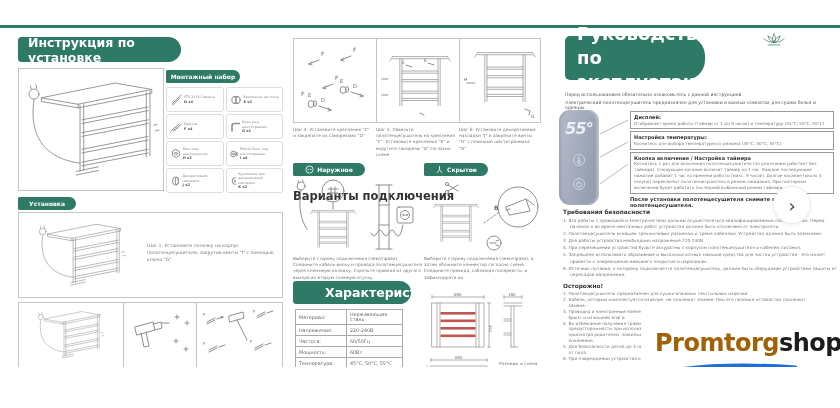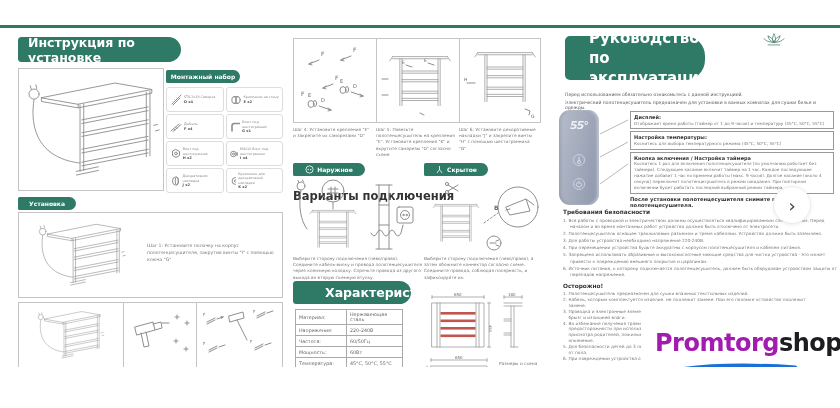--- a/index.html
+++ b/index.html
@@ -406,40 +406,40 @@
       <path d="M6 4 H62 M6 2.5 v3 M62 2.5 v3"></path>
       <rect x="6" y="10" width="56" height="18"></rect>
       <path d="M2 10 V28"></path>
     </g>
     <text class="sketchtxt" font-size="4" x="30" y="3">650</text>
     <text class="sketchtxt" font-size="3.4" x="0" y="21" transform="rotate(90 1 19)">180</text>
   </svg>
 
   <div class="abs cap43" style="left:499px;top:361px;width:56px;">Размеры и схема расположения нагревательного элемента</div>
 
-  <div class="abs badge-lg" style="left:565px;top:36px;width:140px;height:44px;font-size:15px;line-height:1.35;border-radius:5px 20px 20px 5px;padding-left:24px;">
+  <div class="abs badge-lg" style="left:565px;top:36px;width:140px;height:44px;font-size:18px;line-height:1.35;border-radius:5px 20px 20px 5px;padding-left:12px;">
     <span>Руководство по эксплуатации</span>
   </div>
 
   <svg class="abs" style="left:757px;top:32px" width="34" height="15" viewBox="0 0 40 18">
     <g fill="none" stroke="#4a7d6f" stroke-width="0.9" stroke-linecap="round">
       <path d="M20 2.5 C17.5 7.5 17.5 10.5 20 12.5 C22.5 10.5 22.5 7.5 20 2.5 Z"></path>
       <path d="M13 5 C13.5 9 16 11.6 20 12.5 C19 8.8 16.5 6.2 13 5 Z"></path>
       <path d="M27 5 C26.5 9 24 11.6 20 12.5 C21 8.8 23.5 6.2 27 5 Z"></path>
       <path d="M8 8 C10 10.8 14.5 12.5 20 12.5 M32 8 C30 10.8 25.5 12.5 20 12.5"></path>
       <path d="M13 15.5 H27"></path>
     </g>
   </svg>
 
   <div class="abs" style="left:565px;top:92px;width:272px;font-size:4.5px;color:#555;">Перед использованием обязательно ознакомьтесь с данной инструкцией.</div>
   <div class="abs" style="left:565px;top:100px;width:272px;font-size:4.5px;color:#555;">Электрический полотенцесушитель предназначен для установки в ванных комнатах для сушки белья и одежды.</div>
 
   <div class="abs" style="left:559px;top:110px;width:40px;height:95px;border-radius:11px;
        background:linear-gradient(100deg,#b6bdcb,#8e97ac);box-shadow:inset -2px 0 3px rgba(255,255,255,.4), inset 2px 0 3px rgba(0,0,0,.12);">
-    <div style="text-align:center;padding-top:9px;font-size:11px;font-weight:bold;color:#eef1f6;font-style:italic;letter-spacing:-1px;">55°</div>
+    <div style="text-align:center;padding-top:9px;font-size:16px;font-weight:bold;color:#eef1f6;font-style:italic;letter-spacing:-1px;">55°</div>
     <div style="position:absolute;left:14px;top:44px;width:12px;height:12px;border:1px solid #ccd3df;border-radius:50%;box-sizing:border-box;">
       <svg width="10" height="10" viewBox="0 0 10 10">
         <path d="M5 2 V5.6" stroke="#dfe4ec" stroke-width="0.9" fill="none" stroke-linecap="round"></path>
         <circle cx="5" cy="7" r="1.5" fill="none" stroke="#dfe4ec" stroke-width="0.9"></circle>
       </svg>
     </div>
     <div style="position:absolute;left:14px;top:68px;width:12px;height:12px;border:1px solid #ccd3df;border-radius:50%;box-sizing:border-box;">
       <svg width="10" height="10" viewBox="0 0 10 10">
         <path d="M5 2 V4.6" stroke="#dfe4ec" stroke-width="0.9" fill="none" stroke-linecap="round"></path>
         <path d="M3.2 3.6 a2.6 2.6 0 1 0 3.6 0" stroke="#dfe4ec" stroke-width="0.9" fill="none" stroke-linecap="round"></path>
@@ -503,20 +503,20 @@
     <div class="pre">    от пола.</div>
     <div class="pre">6. При повреждении устройства обра</div>
     <div style="height:4px"></div>
     <div class="pre">*Рекомендуется протирать полотенц</div>
     <div class="pre">**Размеры и комплектация полотенц</div>
     <div class="pre">моментах, не влияющих на качестве</div>
   </div>
 
   <div class="abs" style="left:641px;top:301px;width:199px;height:99px;background:#fff;z-index:4;">
     <div style="position:absolute;left:14px;top:28px;font-size:24px;font-weight:bold;letter-spacing:-0.5px;white-space:nowrap;">
-      <span style="color:#a21caf;">Promtorg</span><span style="color:#1d1d1f;">shop</span>
+      <span style="color:#a16207;">Promtorg</span><span style="color:#1d1d1f;">shop</span>
     </div>
     <svg style="position:absolute;left:10px;top:60px;" width="152" height="18" viewBox="0 0 160 18">
       <path d="M4 13 C42 4 92 2 152 6" stroke="#1b6fd6" stroke-width="3.6" fill="none" stroke-linecap="round"></path>
     </svg>
   </div>
 
 </div>
 
 </body></html>

